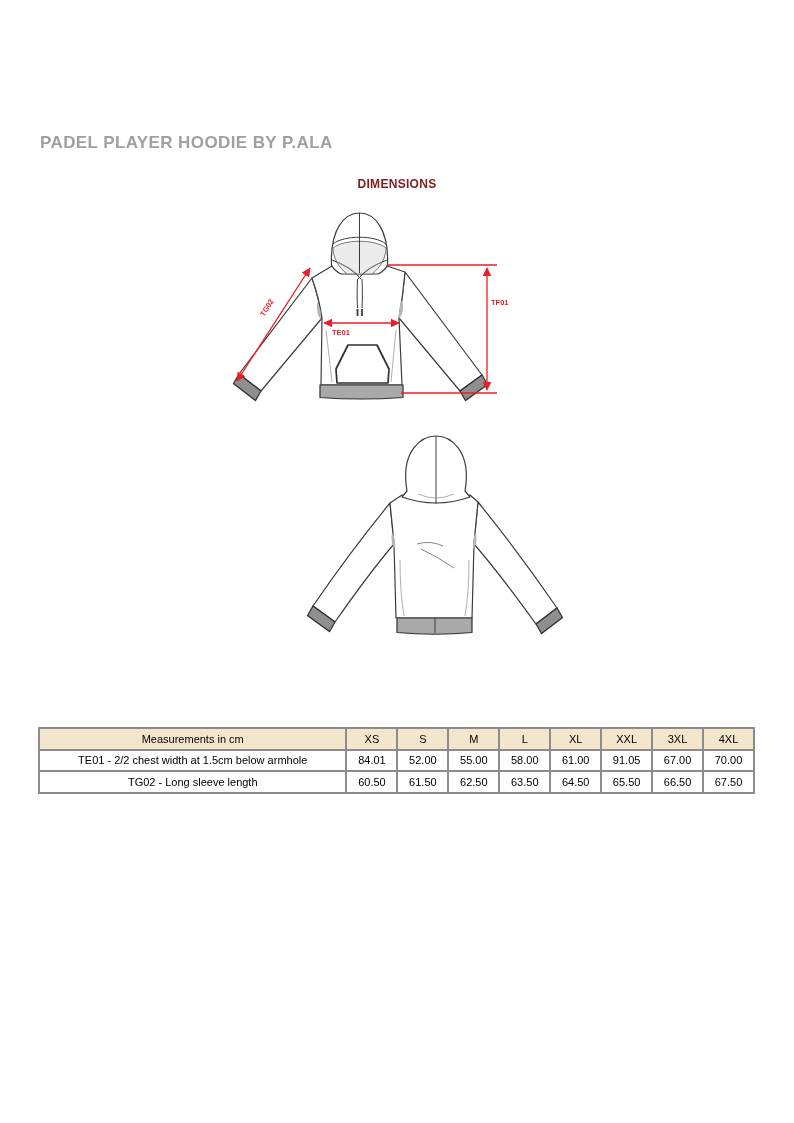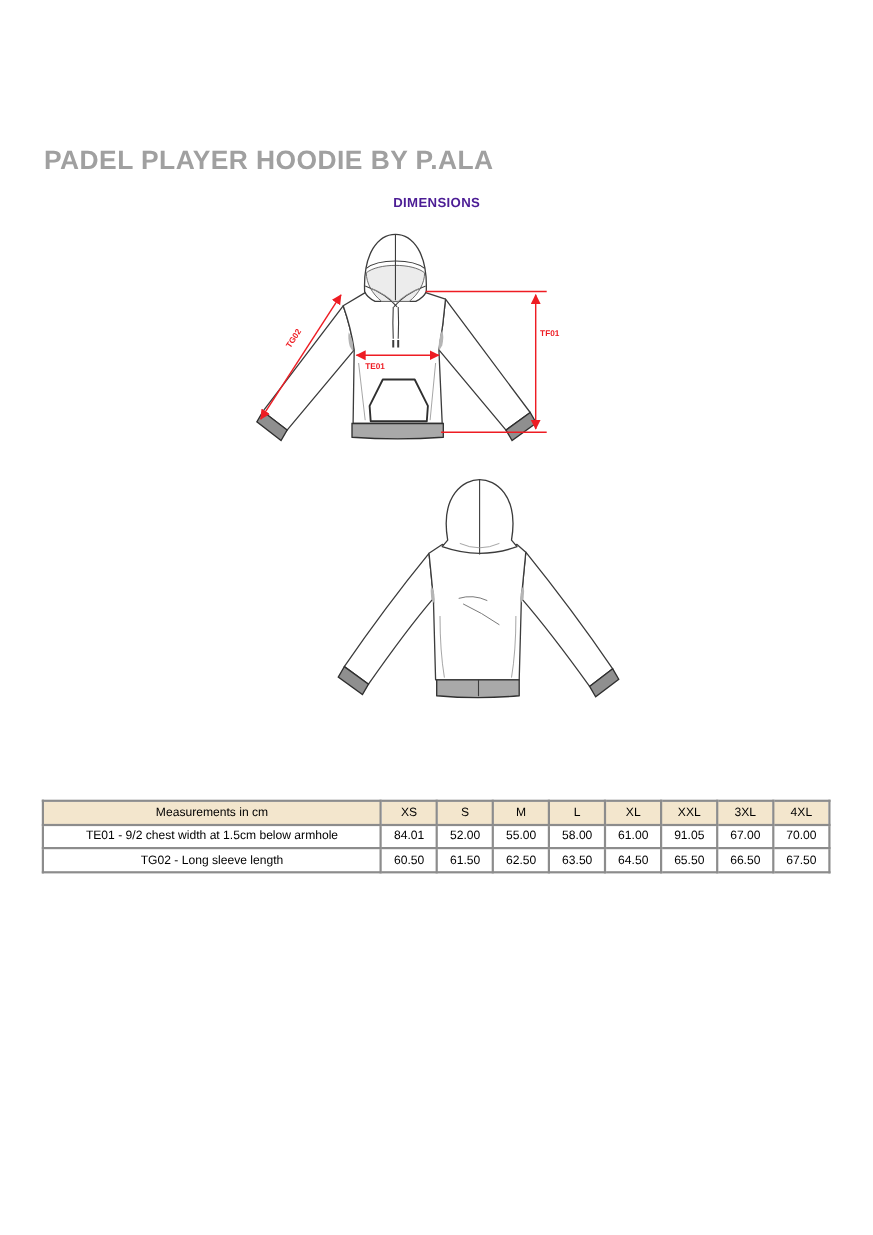--- a/index.html
+++ b/index.html
@@ -3,27 +3,27 @@
 <meta charset="utf-8">
 <style>
   html,body { margin:0; padding:0; background:#e8e8e8; }
   .page {
     position:relative; width:794px; height:1123px; margin:0 auto;
     background:#ffffff; overflow:hidden;
     font-family:"Liberation Sans", sans-serif;
   }
   .doc-title {
     position:absolute; left:40px; top:133px;
-    font-size:24px; font-weight:bold; letter-spacing:0.4px;
+    font-size:17px; font-weight:bold; letter-spacing:0.4px;
     color:#a0a0a0; white-space:nowrap;
   }
   .section-heading {
     position:absolute; left:0; top:177px; width:794px;
     text-align:center; font-size:12px; font-weight:bold;
-    letter-spacing:0.3px; color:#4c1d95;
+    letter-spacing:0.3px; color:#7f1d1d;
   }
   .front-svg { position:absolute; left:225px; top:210px; }
   .back-svg  { position:absolute; left:295px; top:432px; }
 
   .table-wrap { position:absolute; left:38px; top:727px; width:717px; }
   table.size-table {
     border-collapse:collapse; width:100%; table-layout:fixed;
     font-size:11px; color:#000;
   }
   .size-table th, .size-table td {
@@ -160,21 +160,21 @@
           <th class="col-size">M</th>
           <th class="col-size">L</th>
           <th class="col-size">XL</th>
           <th class="col-size">XXL</th>
           <th class="col-size">3XL</th>
           <th class="col-size">4XL</th>
         </tr>
       </thead>
       <tbody>
         <tr>
-          <td>TE01 - 9/2 chest width at 1.5cm below armhole</td>
+          <td>TE01 - 2/2 chest width at 1.5cm below armhole</td>
           <td>84.01</td>
           <td>52.00</td>
           <td>55.00</td>
           <td>58.00</td>
           <td>61.00</td>
           <td>91.05</td>
           <td>67.00</td>
           <td>70.00</td>
         </tr>
         <tr>

